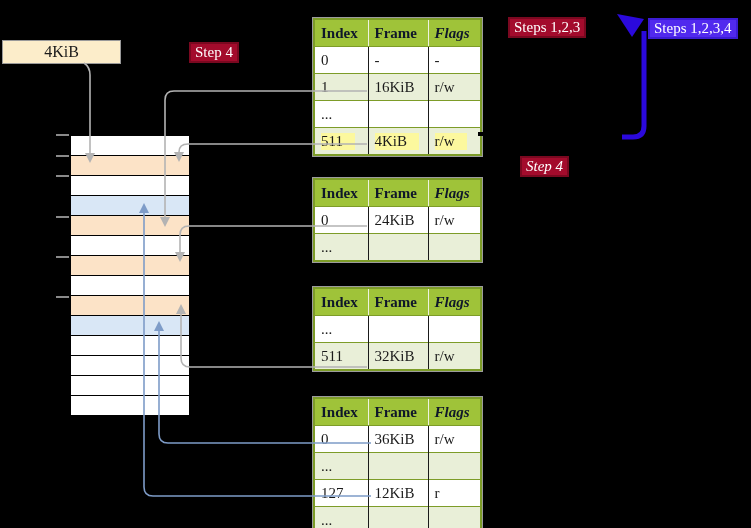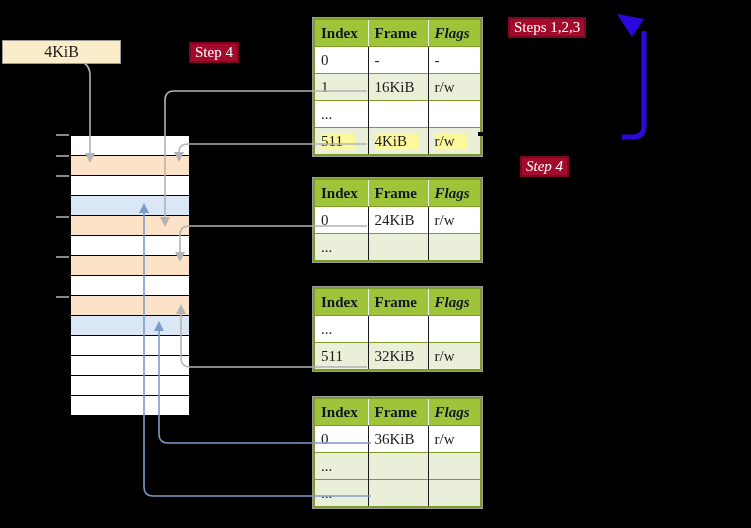--- a/index.html
+++ b/index.html
@@ -69,20 +69,21 @@
 </style>
 </head>
 <body>
 
 <div id="canvas">
 
   <div class="page-label">4KiB</div>
 
   <div class="badge" id="badge-step0">Step 4</div>
   <div class="badge" id="badge-steps123">Steps 1,2,3</div>
+  <div class="badge blue" id="badge-steps1234">Steps 1,2,3,4</div>
   <div class="badge" id="badge-step4">Step 4</div>
 
   <div class="memory-column">
       <div class="mem-row mem-white"></div>
       <div class="mem-row mem-peach"></div>
       <div class="mem-row mem-white"></div>
       <div class="mem-row mem-blue"></div>
       <div class="mem-row mem-peach"></div>
       <div class="mem-row mem-white"></div>
       <div class="mem-row mem-peach"></div>
@@ -203,20 +204,25 @@
     <tr>
       <td>0</td>
       <td>36KiB</td>
       <td>r/w</td>
     </tr>
     <tr class="shaded">
       <td>...</td>
       <td></td>
       <td></td>
     </tr>
+    <tr>
+      <td>127</td>
+      <td>12KiB</td>
+      <td>r</td>
+    </tr>
     <tr class="shaded">
       <td>...</td>
       <td></td>
       <td></td>
     </tr>
   </tbody>
     </table>
 
   <svg id="overlay" width="751" height="528" viewBox="0 0 751 528">
 

